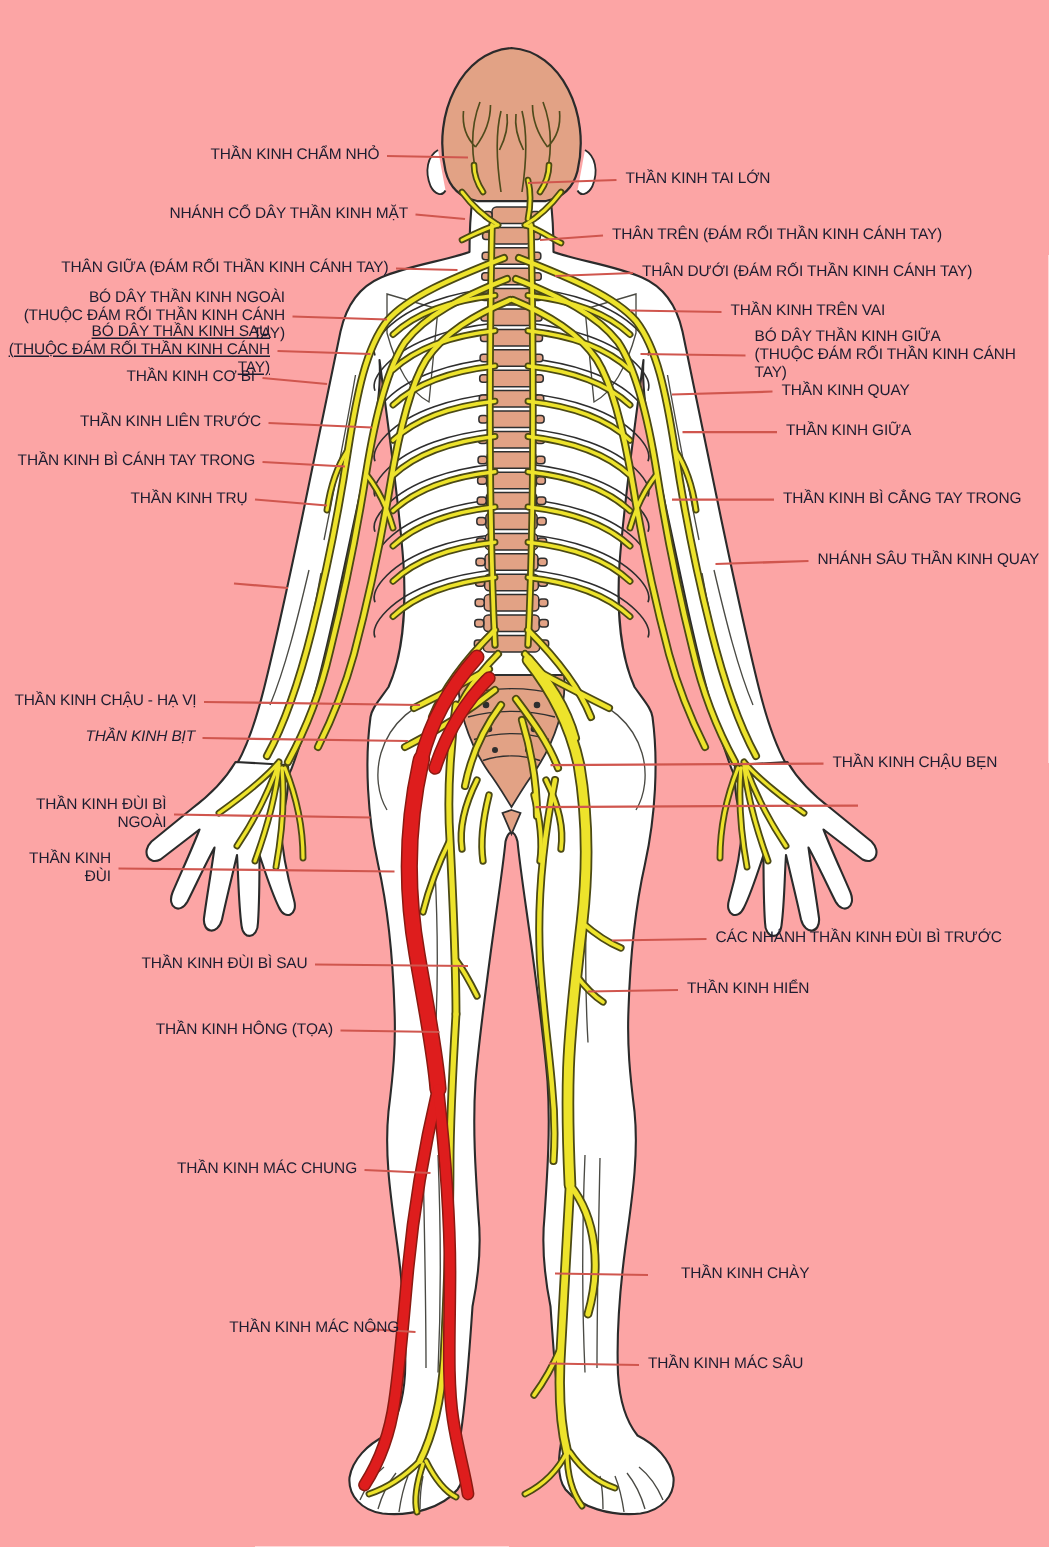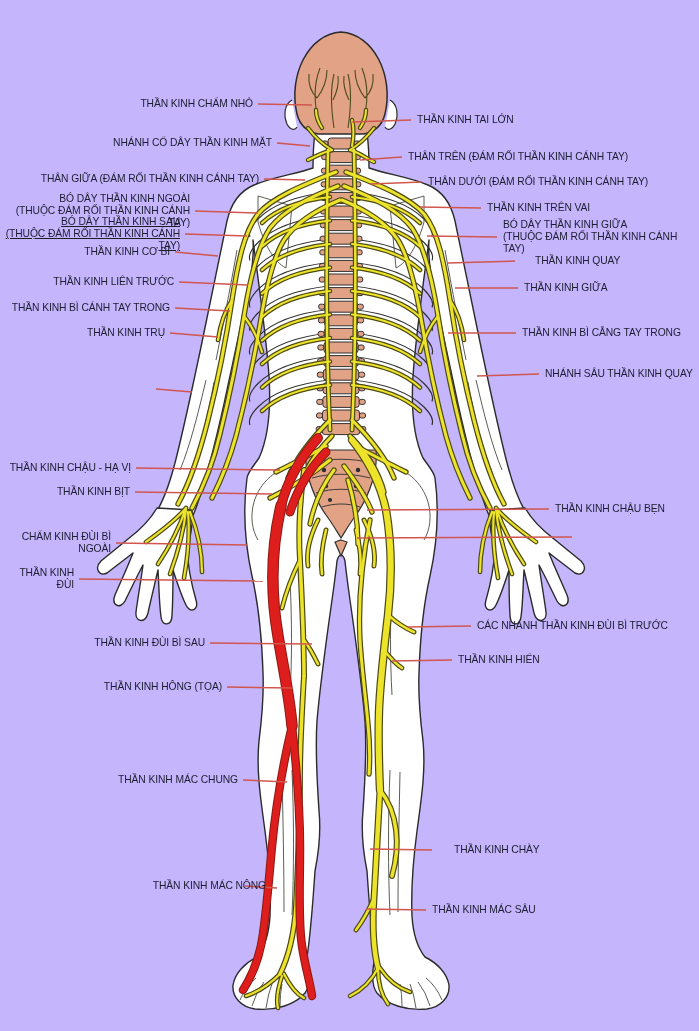--- a/index.html
+++ b/index.html
@@ -1,17 +1,17 @@
 <!DOCTYPE html>
 <html><head>
 <meta charset="utf-8">
 <style>
   html,body{margin:0;padding:0;background:#fff;}
   .stage{
-    position:relative;width:699px;height:1031px;background:#c4b5fd;overflow:hidden;
+    position:relative;width:699px;height:1031px;background:#fca5a5;overflow:hidden;
     font-family:"Liberation Sans",sans-serif;
   }
   .stage svg{position:absolute;left:0;top:0;}
   .lbl{
     position:absolute;
     font-size:10.3px;line-height:12px;
     color:#1d1d30;
     white-space:pre-line;
     transform:translateY(-50%);
     letter-spacing:-0.1px;
@@ -380,34 +380,34 @@
     <div class="lbl left" style="right: 440px; top: 179px; color: rgb(29, 29, 48);">THÂN GIỮA (ĐÁM RỐI THẦN KINH CÁNH TAY)</div>
     <div class="lbl left" style="right: 509px; top: 211px; color: rgb(29, 29, 48);">BÓ DÂY THẦN KINH NGOÀI
 (THUỘC ĐÁM RỐI THẦN KINH CÁNH TAY)</div>
     <div class="lbl left" style="right: 519px; top: 234px; color: rgb(29, 29, 48); text-decoration: underline;">BÓ DÂY THẦN KINH SAU
 (THUỘC ĐÁM RỐI THẦN KINH CÁNH TAY)</div>
     <div class="lbl left" style="right: 529px; top: 252px; color: rgb(29, 29, 48); margin-left: 48px;">THẦN KINH CƠ BÌ</div>
     <div class="lbl left" style="right: 525px; top: 282px; color: rgb(29, 29, 48);">THẦN KINH LIÊN TRƯỚC</div>
     <div class="lbl left" style="right: 529px; top: 308px; color: rgb(29, 29, 48);">THẦN KINH BÌ CÁNH TAY TRONG</div>
     <div class="lbl left" style="right: 534px; top: 333px; color: rgb(29, 29, 48);">THẦN KINH TRỤ</div>
     <div class="lbl left" style="right: 568px; top: 468px; color: rgb(29, 29, 48);">THẦN KINH CHẬU - HẠ VỊ</div>
-    <div class="lbl left" style="right: 569px; top: 492px; color: rgb(29, 29, 48);">THẦN KINH BỊT</div>
-    <div class="lbl left" style="right: 588px; top: 543px; color: rgb(29, 29, 48);">CHẨM KINH ĐÙI BÌ NGOÀI</div>
+    <div class="lbl left" style="right: 569px; top: 492px; color: rgb(29, 29, 48); font-style: italic;">THẦN KINH BỊT</div>
+    <div class="lbl left" style="right: 588px; top: 543px; color: rgb(29, 29, 48);">THẦN KINH ĐÙI BÌ NGOÀI</div>
     <div class="lbl left" style="right: 625px; top: 579px; color: rgb(29, 29, 48);">THẦN KINH ĐÙI</div>
     <div class="lbl left" style="right: 494px; top: 643px; color: rgb(29, 29, 48);">THẦN KINH ĐÙI BÌ SAU</div>
     <div class="lbl left" style="right: 477px; top: 687px; color: rgb(29, 29, 48);">THẦN KINH HÔNG (TỌA)</div>
     <div class="lbl left" style="right: 461px; top: 780px; color: rgb(29, 29, 48);">THẦN KINH MÁC CHUNG</div>
     <div class="lbl left" style="right: 433px; top: 886px; color: rgb(29, 29, 48);">THẦN KINH MÁC NÔNG</div>
     <div class="lbl right" style="left: 417px; top: 120px; color: rgb(29, 29, 48);">THẦN KINH TAI LỚN</div>
     <div class="lbl right" style="left: 408px; top: 157px; color: rgb(29, 29, 48);">THÂN TRÊN (ĐÁM RỐI THẦN KINH CÁNH TAY)</div>
     <div class="lbl right" style="left: 428px; top: 182px; color: rgb(29, 29, 48);">THÂN DƯỚI (ĐÁM RỐI THẦN KINH CÁNH TAY)</div>
     <div class="lbl right" style="left: 487px; top: 208px; color: rgb(29, 29, 48);">THẦN KINH TRÊN VAI</div>
     <div class="lbl right" style="left: 503px; top: 237px; color: rgb(29, 29, 48);">BÓ DÂY THẦN KINH GIỮA
 (THUỘC ĐÁM RỐI THẦN KINH CÁNH TAY)</div>
-    <div class="lbl right" style="left: 521px; top: 261px; color: rgb(29, 29, 48); margin-left: 14px;">THẦN KINH QUAY</div>
+    <div class="lbl right" style="left: 521px; top: 261px; color: rgb(29, 29, 48);">THẦN KINH QUAY</div>
     <div class="lbl right" style="left: 524px; top: 288px; color: rgb(29, 29, 48);">THẦN KINH GIỮA</div>
     <div class="lbl right" style="left: 522px; top: 333px; color: rgb(29, 29, 48);">THẦN KINH BÌ CẲNG TAY TRONG</div>
     <div class="lbl right" style="left: 545px; top: 374px; color: rgb(29, 29, 48);">NHÁNH SÂU THẦN KINH QUAY</div>
     <div class="lbl right" style="left: 555px; top: 509px; color: rgb(29, 29, 48);">THẦN KINH CHẬU BẸN</div>
     <div class="lbl right" style="left: 477px; top: 626px; color: rgb(29, 29, 48);">CÁC NHÁNH THẦN KINH ĐÙI BÌ TRƯỚC</div>
     <div class="lbl right" style="left: 458px; top: 660px; color: rgb(29, 29, 48);">THẦN KINH HIỂN</div>
     <div class="lbl right" style="left: 438px; top: 850px; color: rgb(29, 29, 48); margin-left: 16px;">THẦN KINH CHÀY</div>
     <div class="lbl right" style="left: 432px; top: 910px; color: rgb(29, 29, 48);">THẦN KINH MÁC SÂU</div>
   </div>
 

